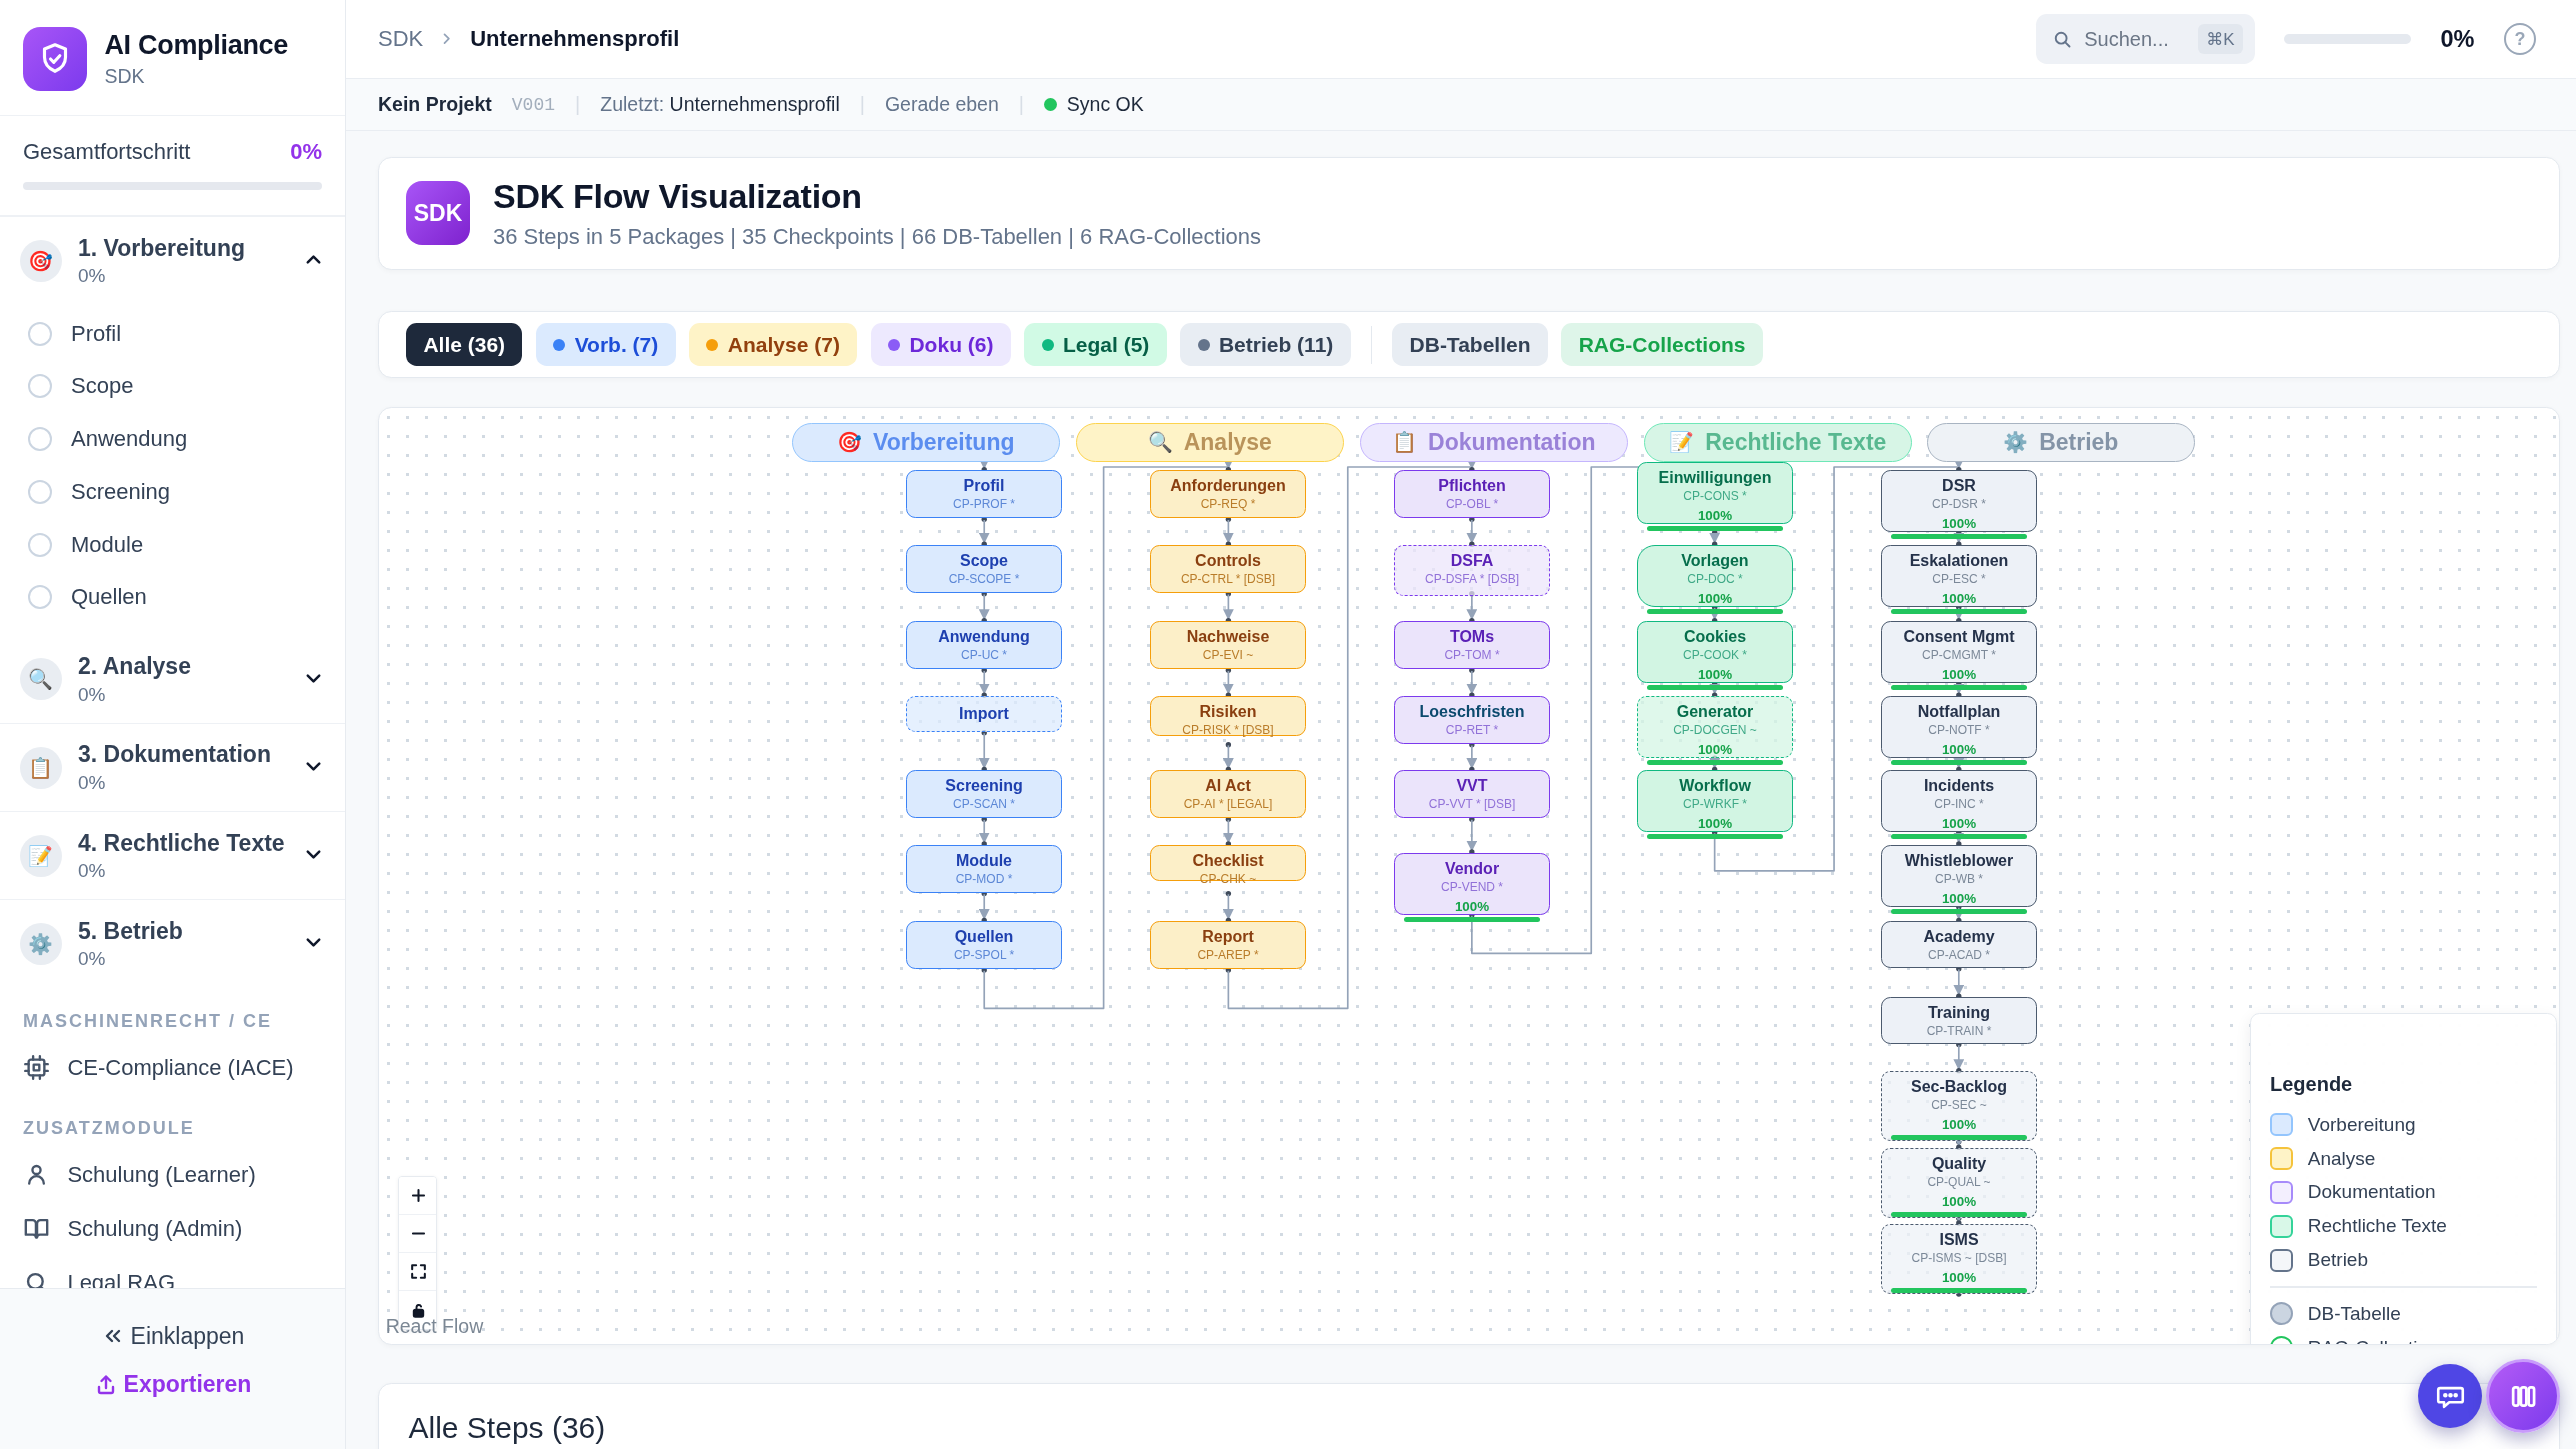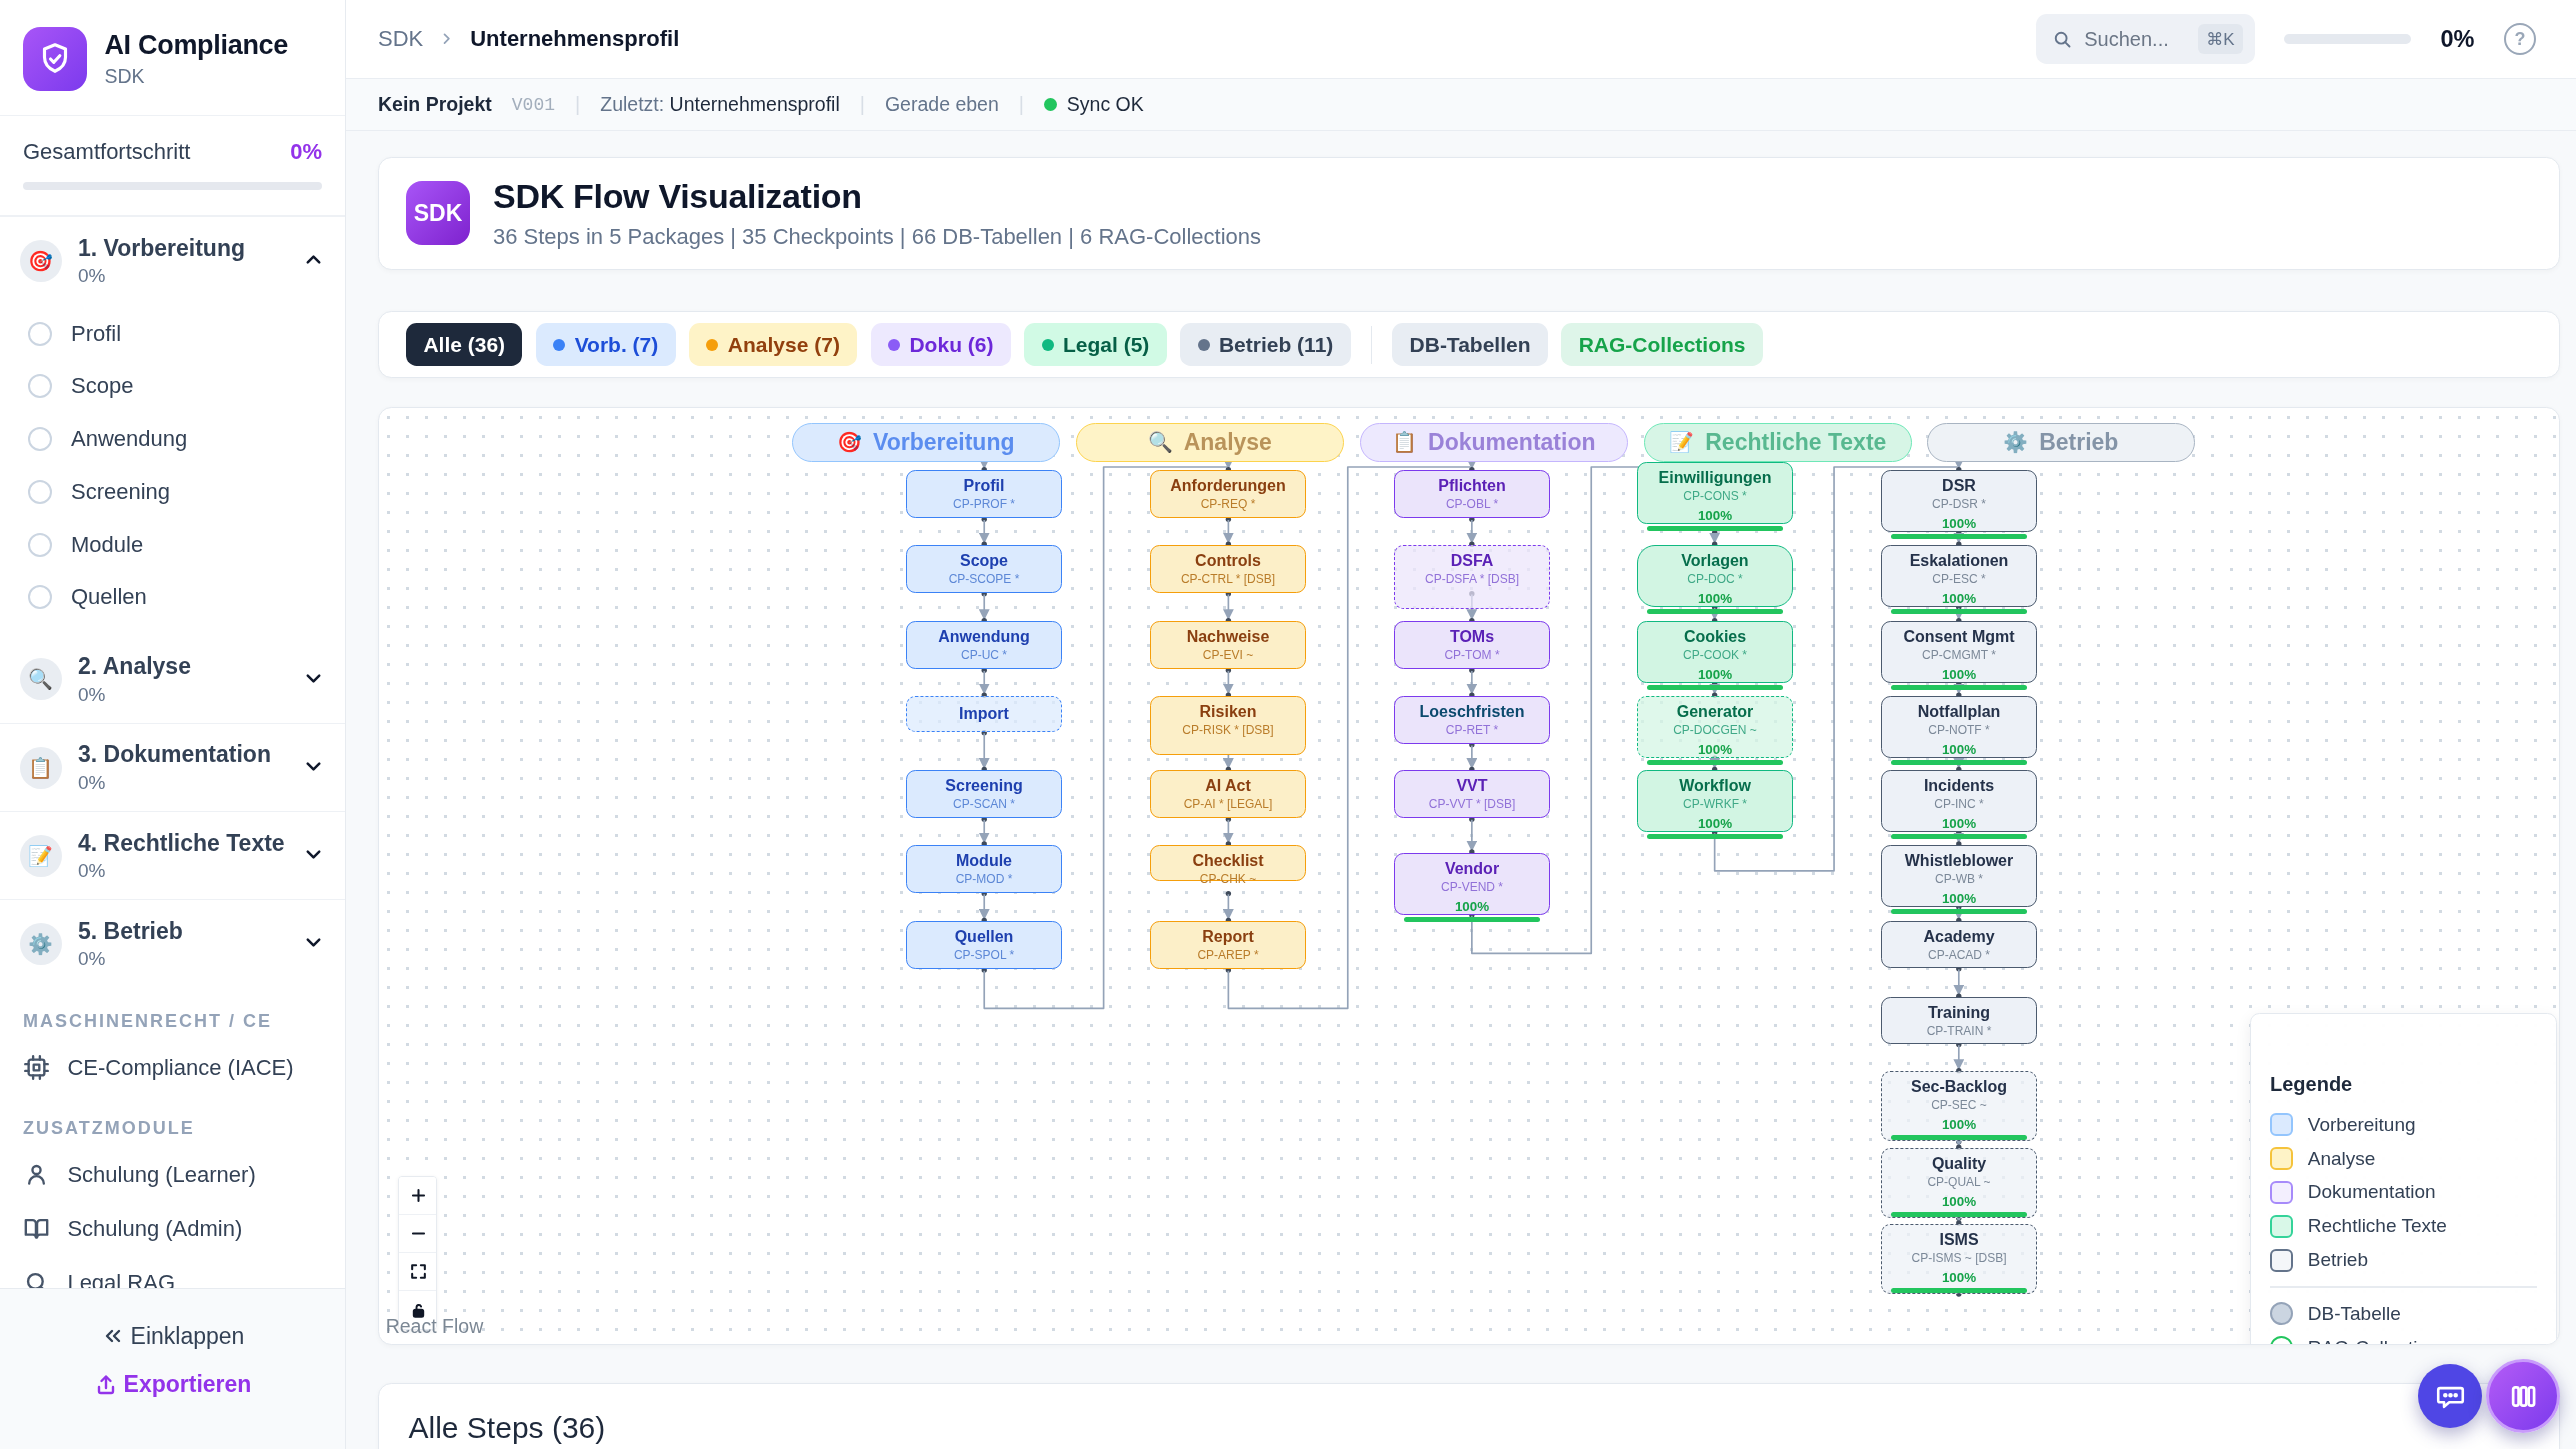--- a/index.html
+++ b/index.html
@@ -594,21 +594,21 @@
             <div class="nc" style="color:#b97c2a">CP-REQ *</div>
           </div>
           <div class="node" style="left: 771px; top: 137px; height: 48px; background: rgb(252, 239, 200); border-color: rgb(245, 158, 11);">
             <div class="nt" style="color:#8a3f10">Controls</div>
             <div class="nc" style="color:#b97c2a">CP-CTRL * [DSB]</div>
           </div>
           <div class="node" style="left: 771px; top: 213px; height: 48px; background: rgb(252, 239, 200); border-color: rgb(245, 158, 11);">
             <div class="nt" style="color:#8a3f10">Nachweise</div>
             <div class="nc" style="color:#b97c2a">CP-EVI ~</div>
           </div>
-          <div class="node" style="left: 771px; top: 288px; height: 59px; background: rgb(252, 239, 200); border-color: rgb(245, 158, 11);">
+          <div class="node" style="left: 771px; top: 288px; height: 40px; background: rgb(252, 239, 200); border-color: rgb(245, 158, 11);">
             <div class="nt" style="color:#8a3f10">Risiken</div>
             <div class="nc" style="color:#b97c2a">CP-RISK * [DSB]</div>
           </div>
           <div class="node" style="left: 771px; top: 362px; height: 48px; background: rgb(252, 239, 200); border-color: rgb(245, 158, 11);">
             <div class="nt" style="color:#8a3f10">AI Act</div>
             <div class="nc" style="color:#b97c2a">CP-AI * [LEGAL]</div>
           </div>
           <div class="node" style="left: 771px; top: 437px; height: 36px; background: rgb(252, 239, 200); border-color: rgb(245, 158, 11);">
             <div class="nt" style="color:#8a3f10">Checklist</div>
             <div class="nc" style="color:#b97c2a">CP-CHK ~</div>
@@ -618,21 +618,21 @@
             <div class="nc" style="color:#b97c2a">CP-AREP *</div>
           </div>
           <div class="colhead" style="left: 981px; top: 14.8px; width: 268px; background: rgb(237, 233, 254); border-color: rgb(196, 181, 253); color: rgb(154, 130, 216);">
             <span style="font-size:20px">📋</span>
       <span>Dokumentation</span>
           </div>
           <div class="node" style="left: 1015px; top: 62px; height: 48px; background: rgb(235, 228, 251); border-color: rgb(124, 58, 237);">
             <div class="nt" style="color:#5b21b6">Pflichten</div>
             <div class="nc" style="color:#9171d8">CP-OBL *</div>
           </div>
-          <div class="node dashed" style="left: 1015px; top: 137px; height: 64px; background: rgba(235, 228, 251, 0.72); border-color: rgb(124, 58, 237);">
+          <div class="node dashed" style="left: 1015px; top: 137px; height: 51px; background: rgba(235, 228, 251, 0.72); border-color: rgb(124, 58, 237);">
             <div class="nt" style="color:#5b21b6">DSFA</div>
             <div class="nc" style="color:#9171d8">CP-DSFA * [DSB]</div>
           </div>
           <div class="node" style="left: 1015px; top: 213px; height: 48px; background: rgb(235, 228, 251); border-color: rgb(124, 58, 237);">
             <div class="nt" style="color:#5b21b6">TOMs</div>
             <div class="nc" style="color:#9171d8">CP-TOM *</div>
           </div>
           <div class="node" style="left: 1015px; top: 288px; height: 48px; background: rgb(235, 228, 251); border-color: rgb(124, 58, 237);">
             <div class="nt" style="color:#0c4a6e">Loeschfristen</div>
             <div class="nc" style="color:#9171d8">CP-RET *</div>

